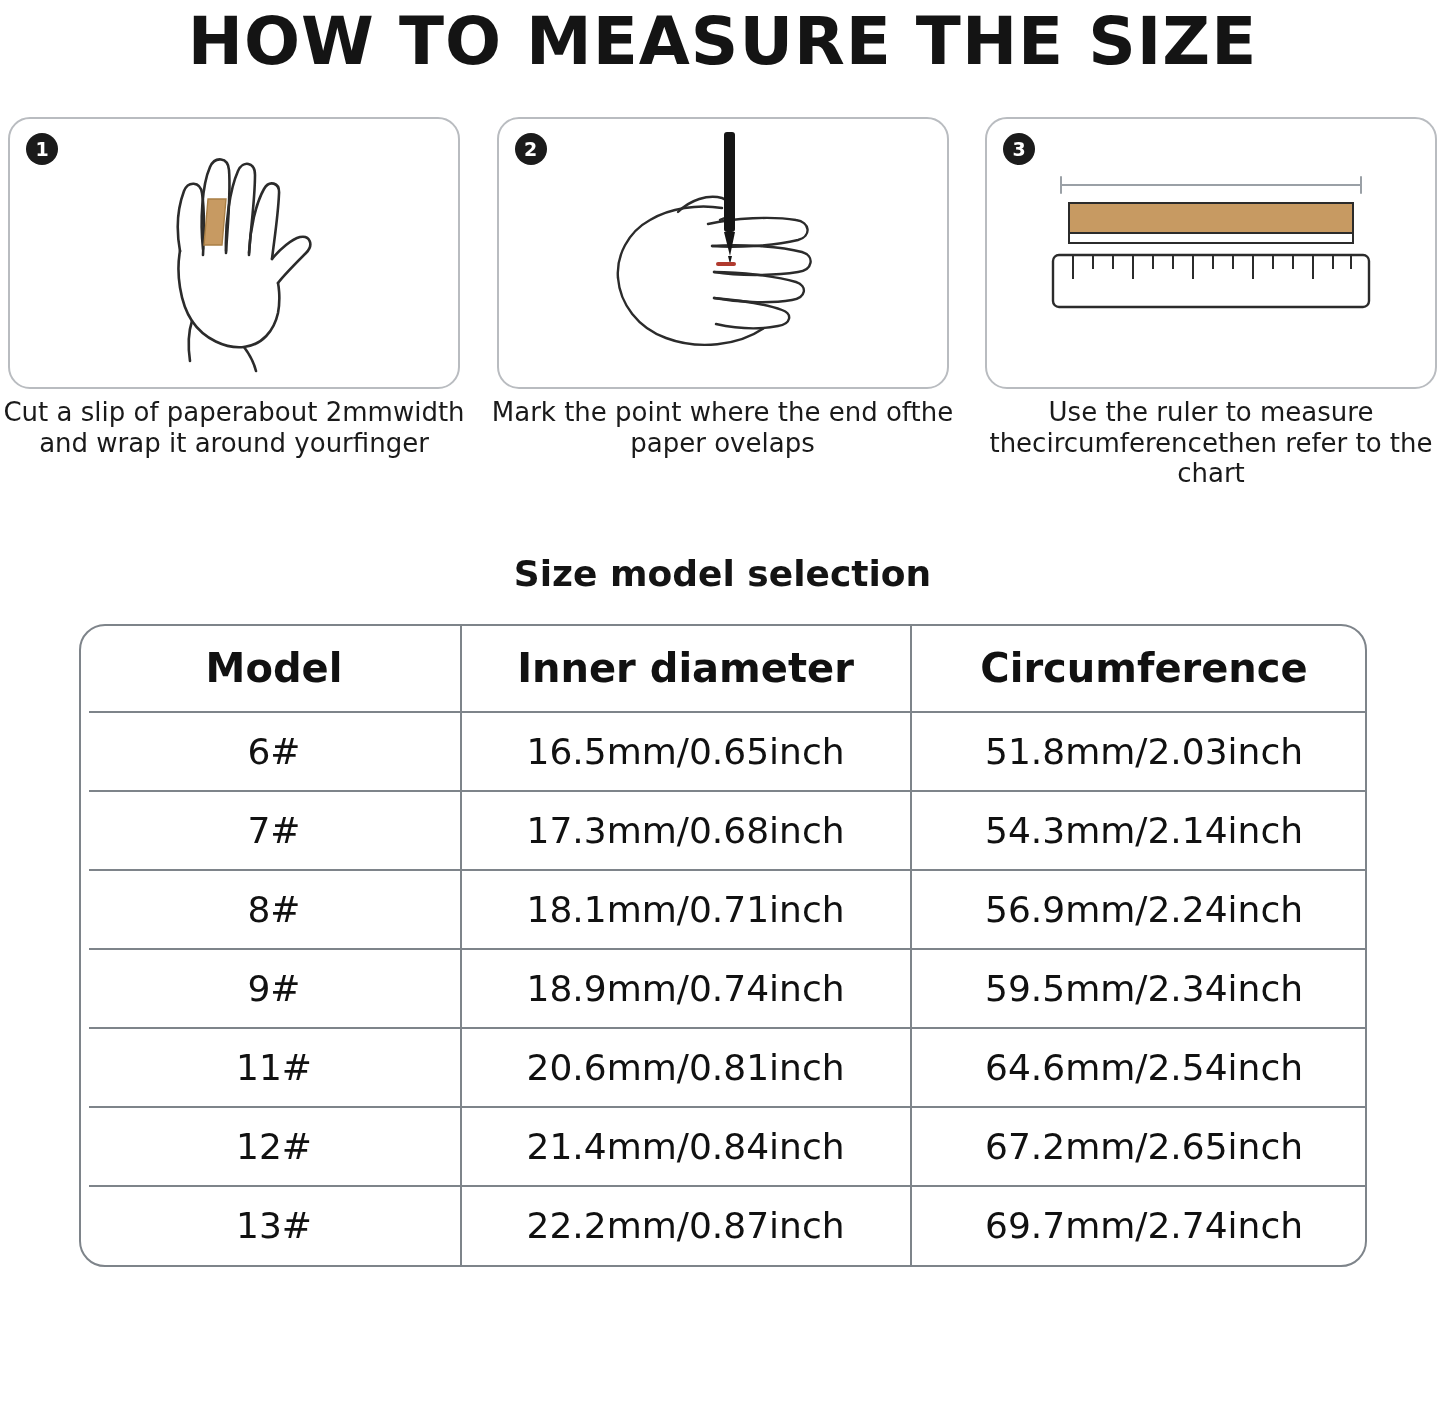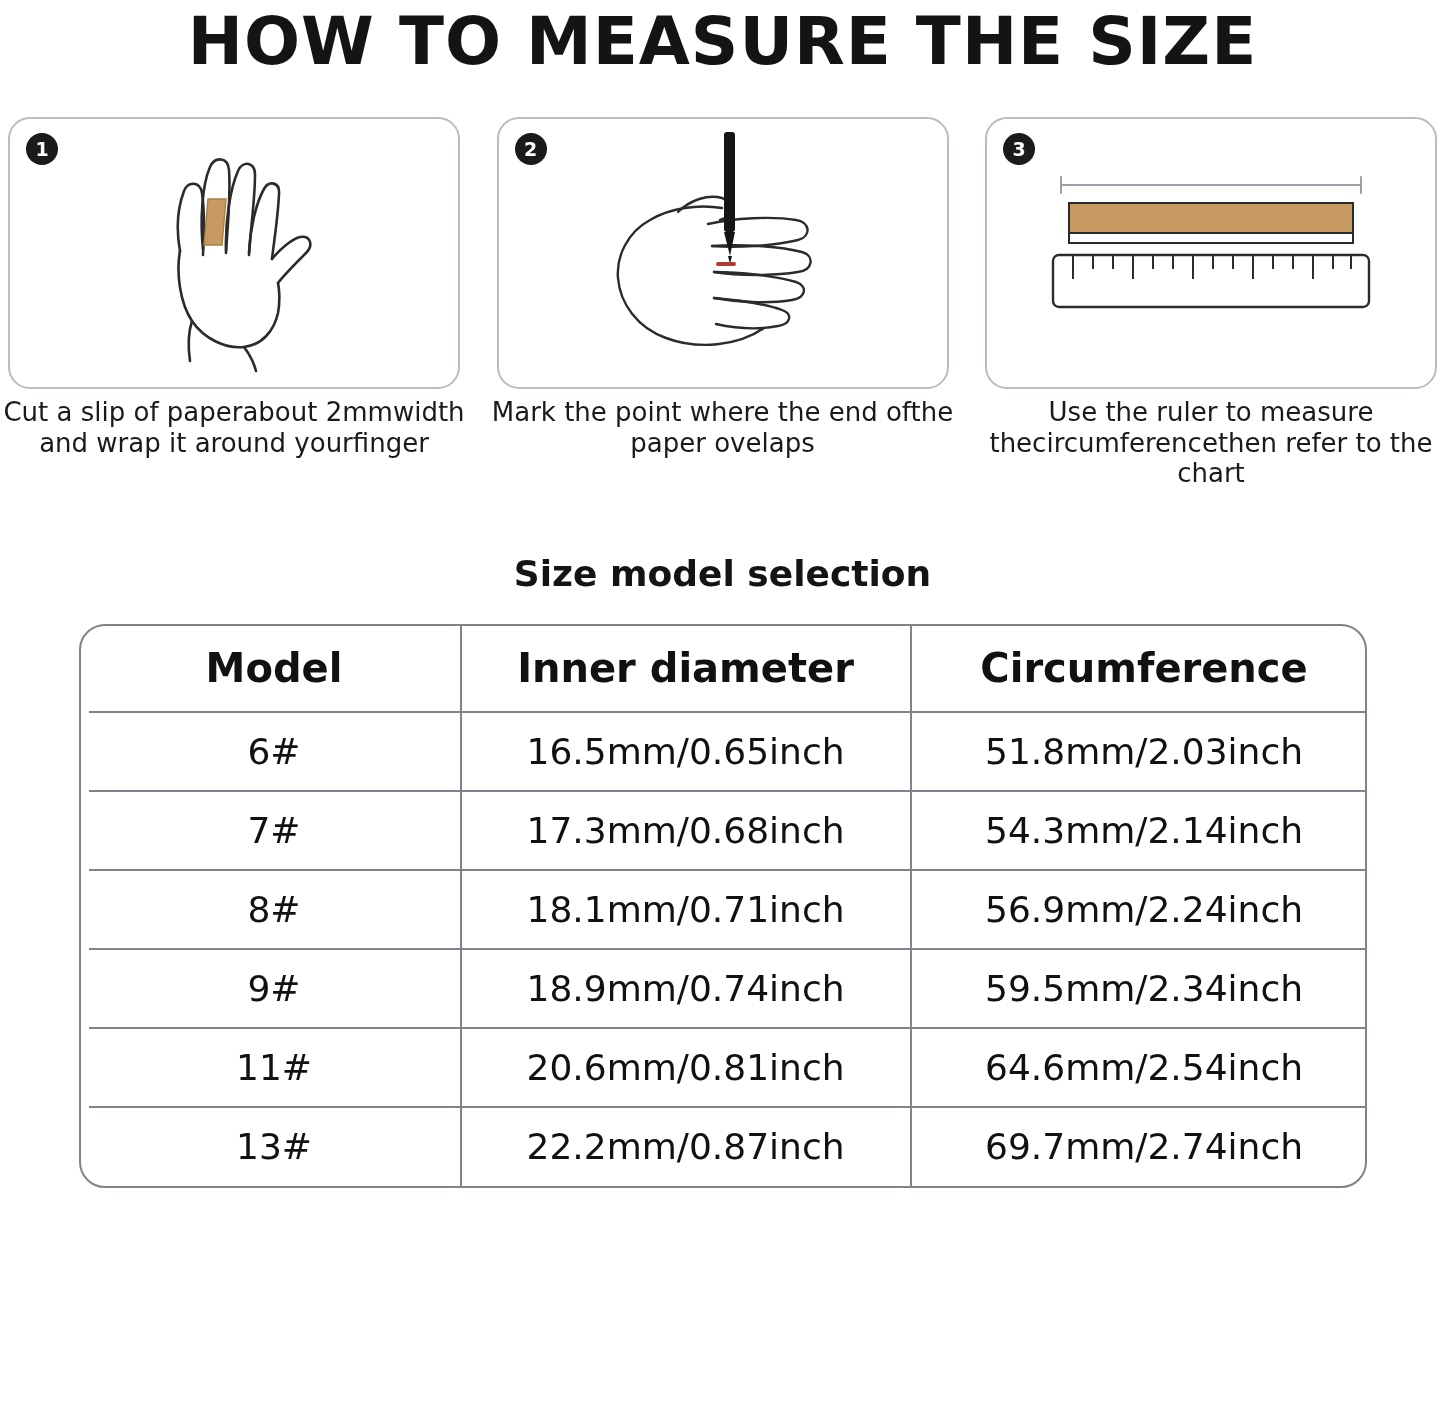--- a/index.html
+++ b/index.html
@@ -281,20 +281,25 @@
           <td>9#</td>
           <td>18.9mm/0.74inch</td>
           <td>59.5mm/2.34inch</td>
         </tr>
         <tr>
           <td>11#</td>
           <td>20.6mm/0.81inch</td>
           <td>64.6mm/2.54inch</td>
         </tr>
         <tr>
+          <td>12#</td>
+          <td>21.4mm/0.84inch</td>
+          <td>67.2mm/2.65inch</td>
+        </tr>
+        <tr>
           <td>13#</td>
           <td>22.2mm/0.87inch</td>
           <td>69.7mm/2.74inch</td>
         </tr>
       </tbody>
     </table>
   </div>
 
 </div>
 

